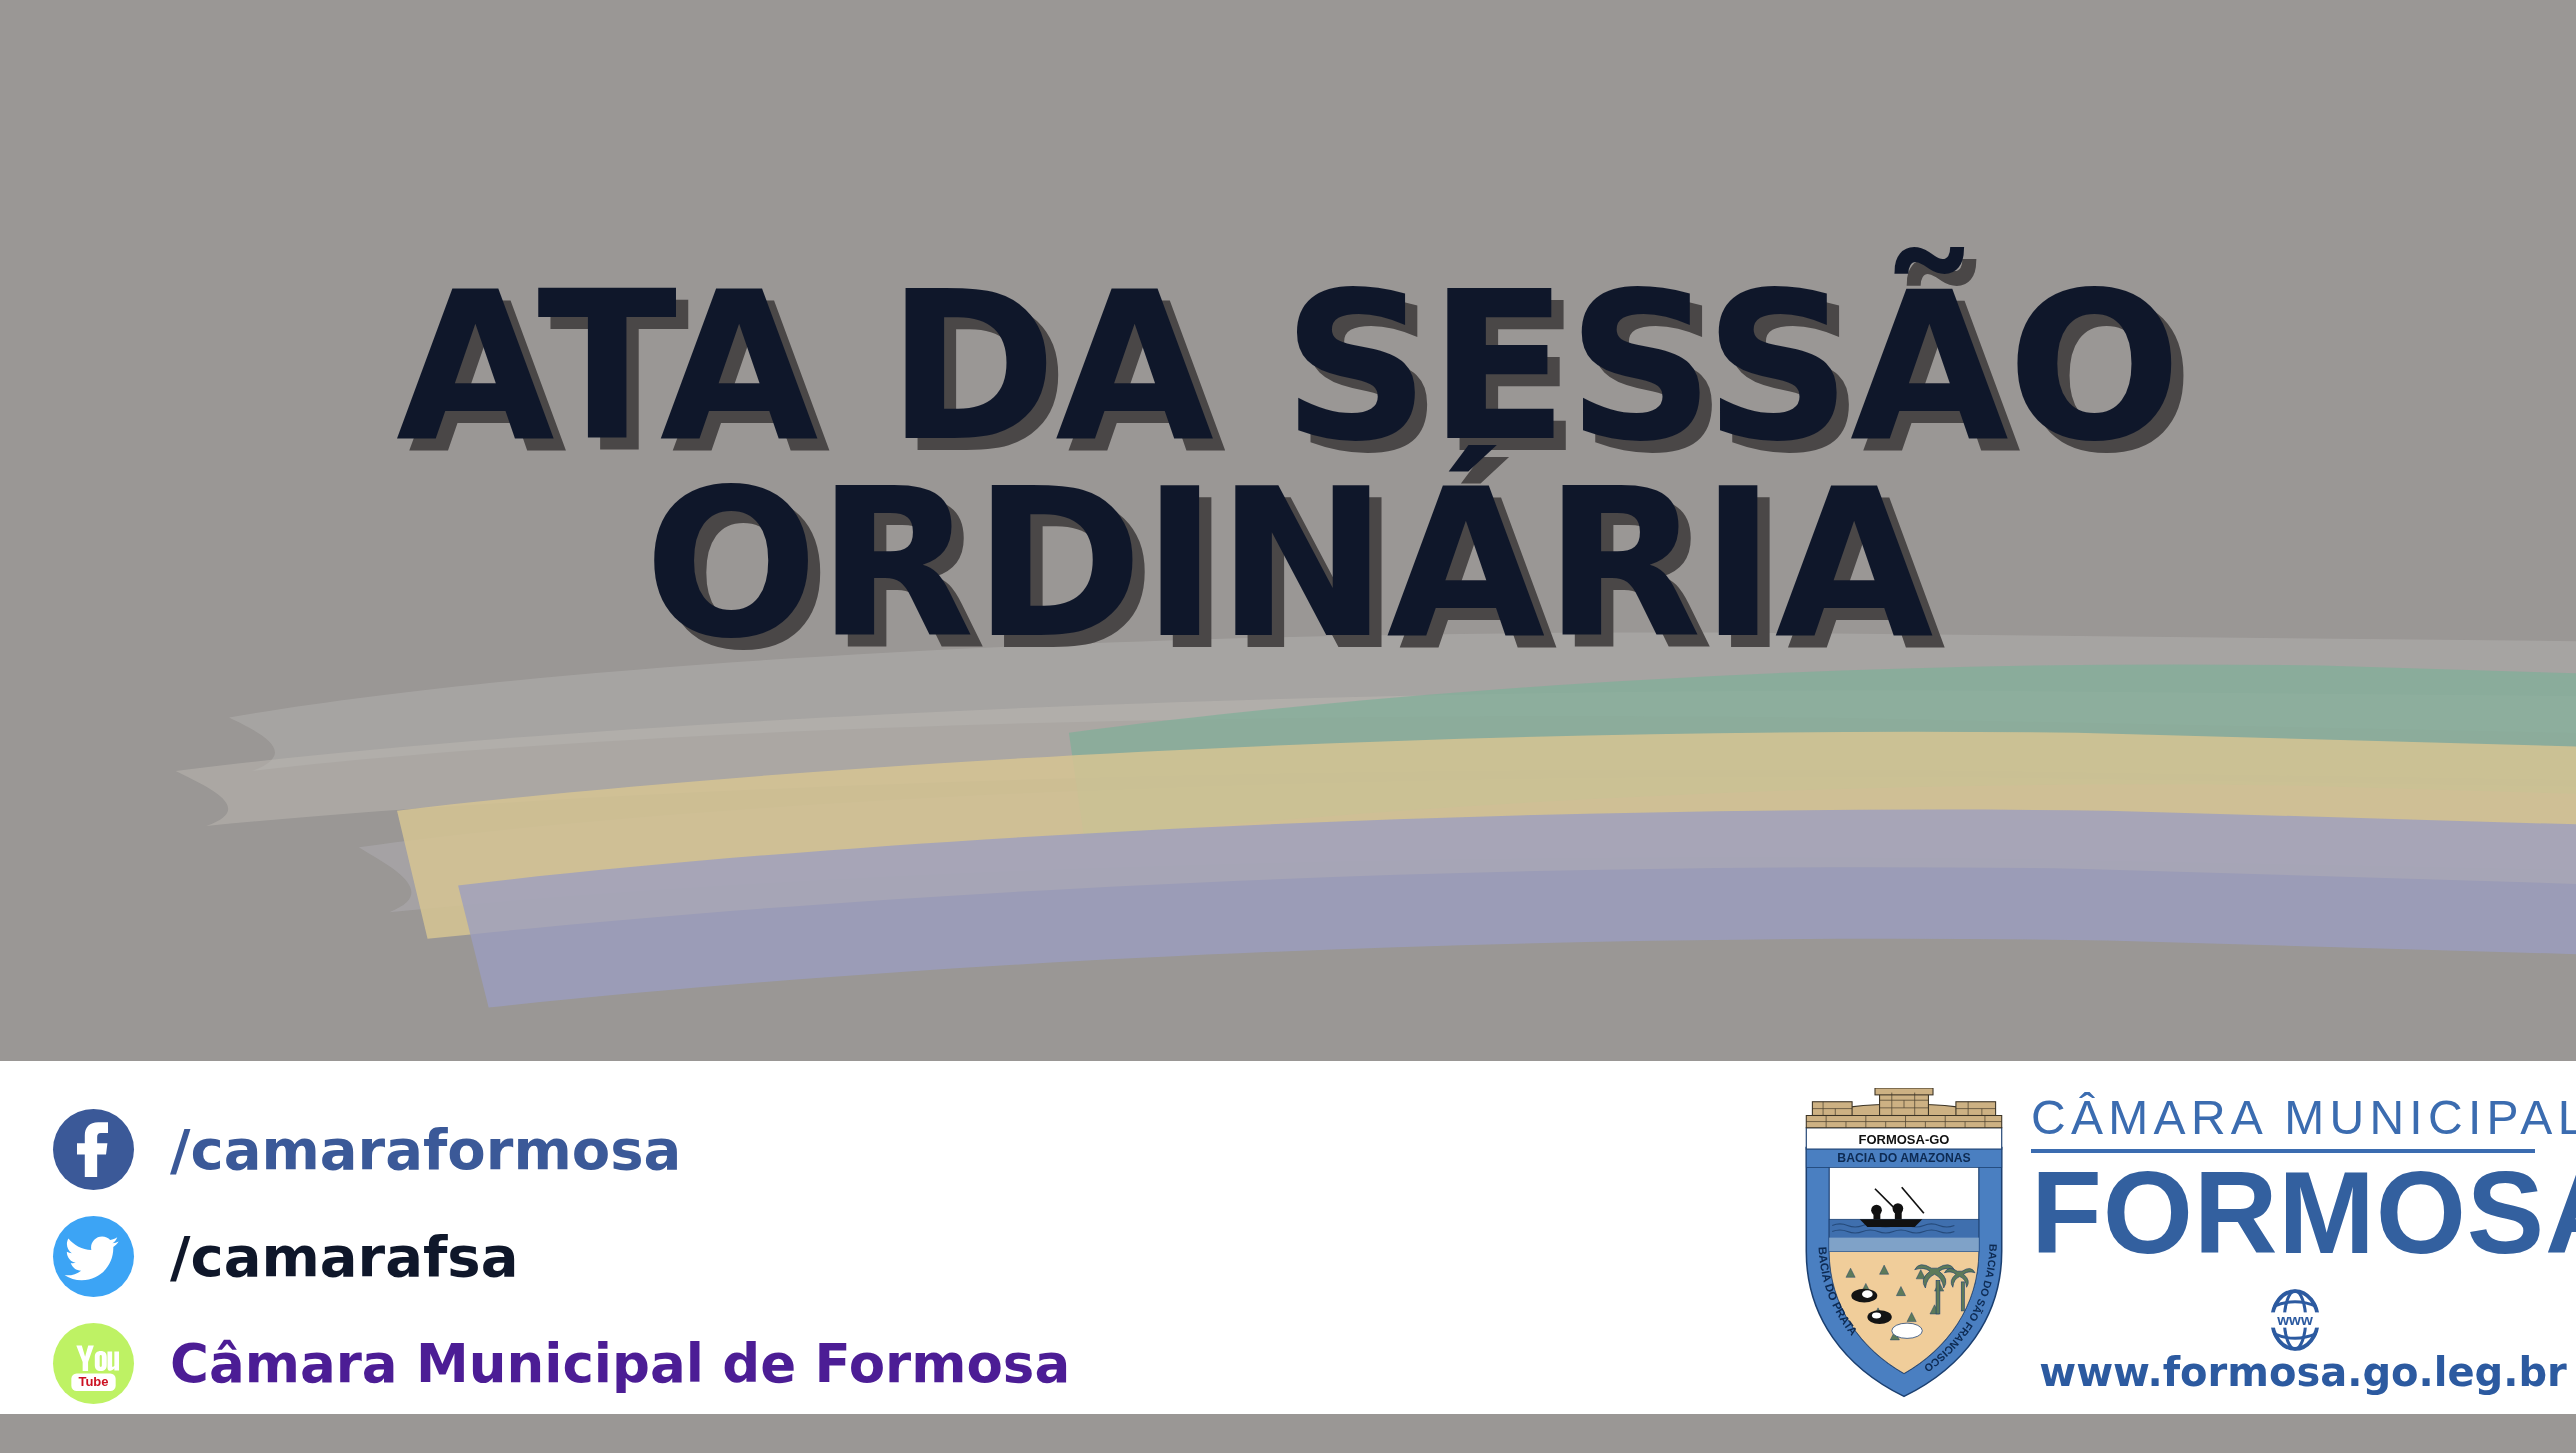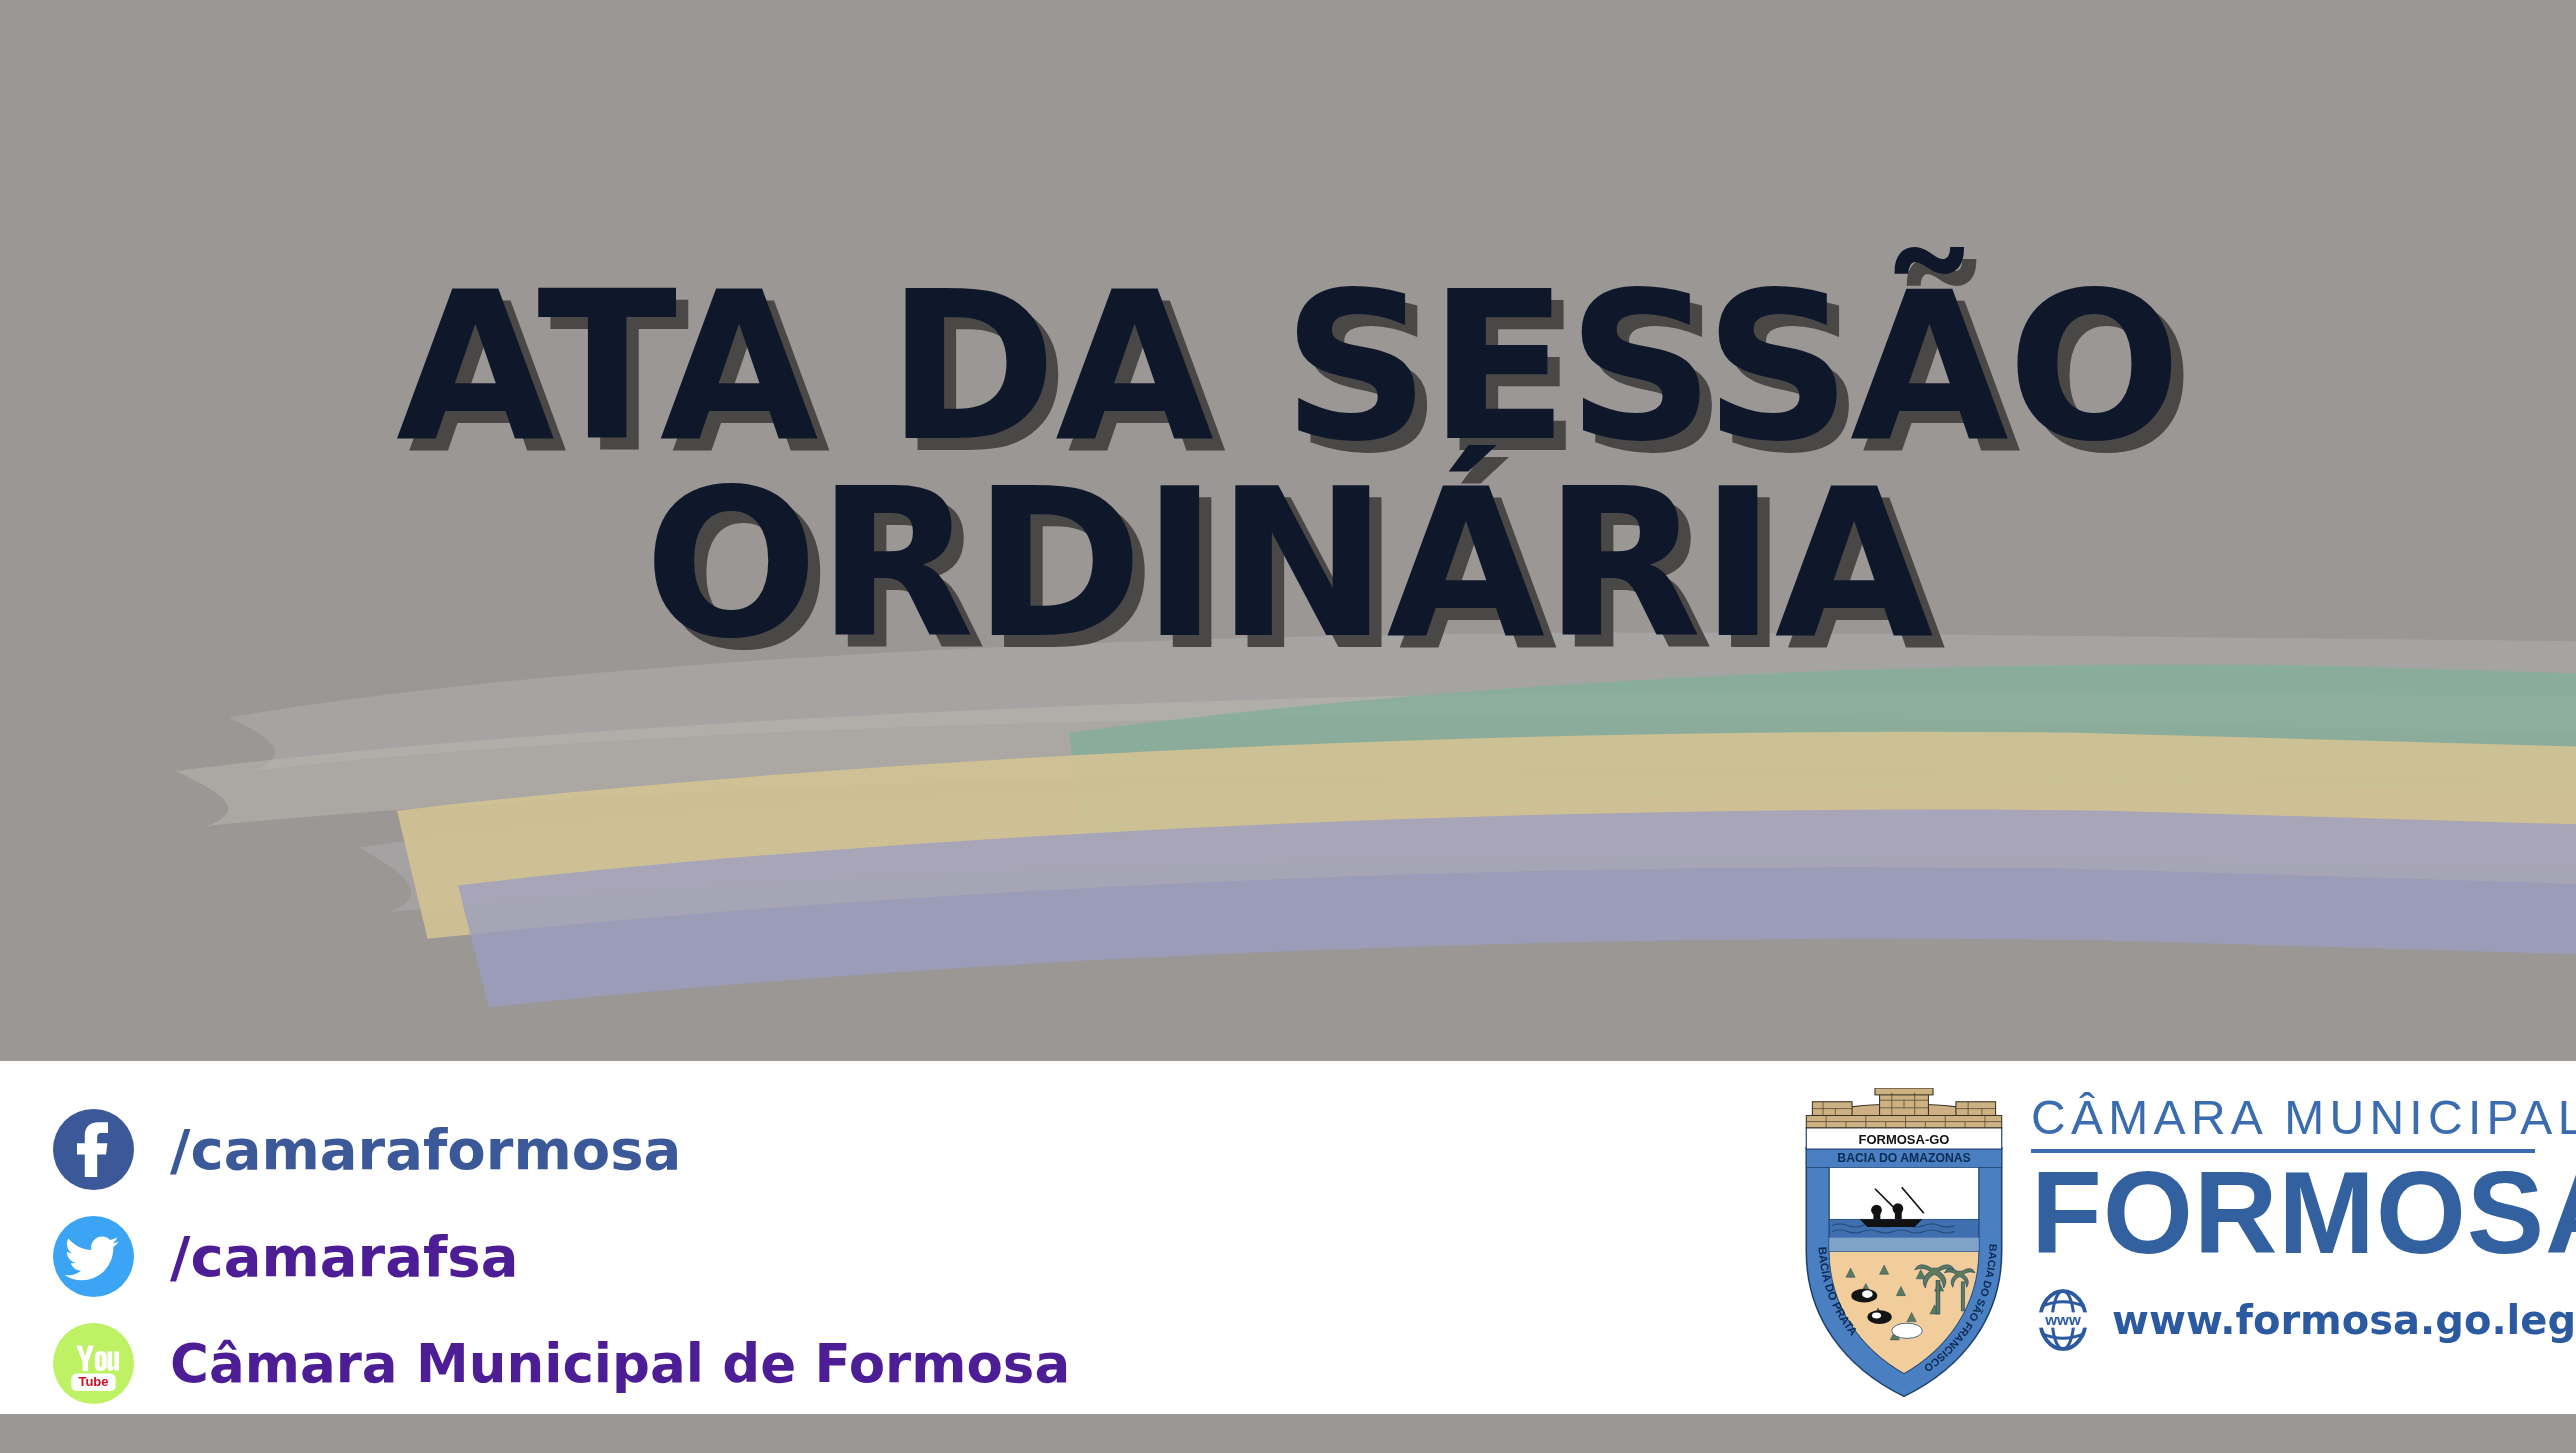--- a/index.html
+++ b/index.html
@@ -93,21 +93,21 @@
   .social-badge svg { display: block; }
   .social-handle {
     margin-left: 36px;
     font-family: "DejaVu Sans", sans-serif;
     font-weight: 700;
     font-size: 56px;
     line-height: 1;
     white-space: nowrap;
   }
   .handle-fb { color: #3b5998; }
-  .handle-tw { color: #4c1d95; }
+  .handle-tw { color: #0f172a; }
   .handle-yt { color: #4c1d95; font-size: 53px; }
 
   
   .brand {
     position: absolute;
     left: 1800px;
     top: 1088px;
     width: 763px;
     height: 328px;
   }
@@ -146,20 +146,21 @@
     font-size: 116px;
     letter-spacing: 0.8px;
     color: #33609f;
     line-height: 0.98;
     white-space: nowrap;
   }
   .brand-url-row {
     margin-top: 17px;
     display: flex;
     align-items: center;
+    flex-direction: column;
   }
   .globe-icon {
     flex: 0 0 64px;
     width: 64px;
     height: 64px;
   }
   .brand-url {
     margin-left: 17px;
     font-family: "DejaVu Sans", sans-serif;
     font-weight: 700;

